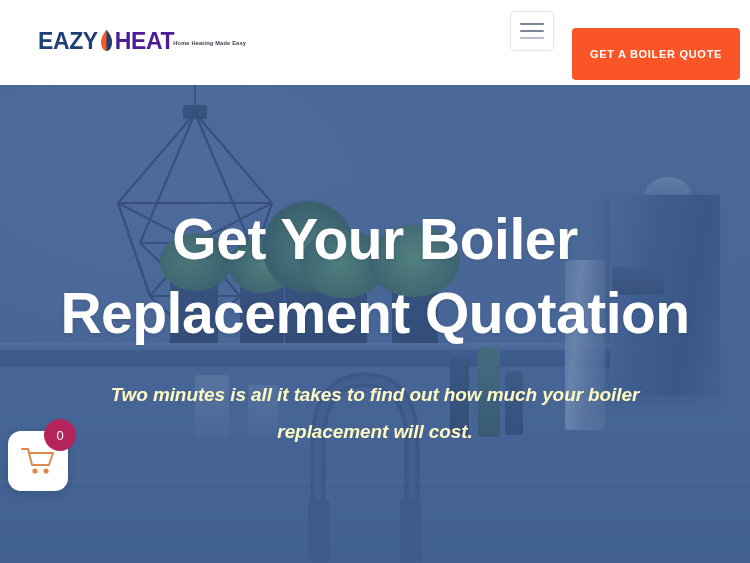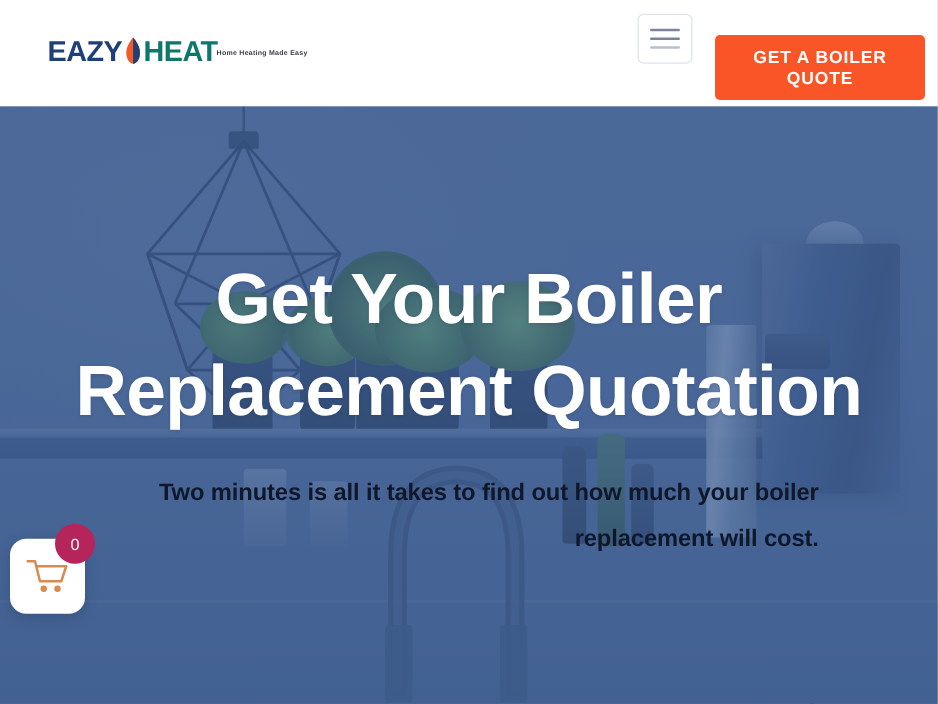--- a/index.html
+++ b/index.html
@@ -21,21 +21,21 @@
     position:absolute; left:38px; top:20px;
     width:140px; height:42px;
     display:flex; flex-direction:row; align-items:center;
   }
   .logo-main {
     display:flex; align-items:center; justify-content:center;
     font-size:23px; font-weight:bold; letter-spacing:-0.4px;
     line-height:1;
   }
   .logo-eazy { color:#1f3f77; }
-  .logo-heat { color:#0f766e;text-align:center; }
+  .logo-heat { color:#4c1d95;text-align:center; }
   .flame-icon {
     display:inline-block; width:15px; height:22px;
     margin:0 1px; position:relative;
   }
   .flame-icon svg { display:block; }
   .logo-tag {
     margin-top:3px;
     font-size:5.5px; color:#3a3a4a; font-weight:bold;
     letter-spacing:0.2px; white-space:nowrap;
     transform:scaleX(1.02);
@@ -57,21 +57,21 @@
   }
   .menu-toggle .bar.b3 { background:#b9bfcc; }
 
   .cta-header {
     position:absolute; left:572px; top:28px;
     width:168px; height:52px;
     background:#fa5527;
     border:none; border-radius:4px;
     color:#ffffff;
     font-family:"Liberation Sans", sans-serif;
-    font-size:14px; font-weight:bold;
+    font-size:11px; font-weight:bold;
     letter-spacing:0.7px;
     line-height:17px;
     text-align:center;
     cursor:pointer;
     display:flex; align-items:center; justify-content:center;
     padding:0 8px;
   }
 
   
   .hero {
@@ -194,28 +194,29 @@
     font-size:57px;
     font-weight:bold;
     line-height:74px;
     letter-spacing:-0.5px;
     text-align:center;
     width:640px;
     text-shadow:0 1px 3px rgba(25,40,65,0.18);
   }
   .hero-sub {
     margin-top:26px;
-    color:#0f172a;
+    color:#fef9c3;
     font-family:"Liberation Sans", sans-serif;
     font-size:19px;
     font-weight:bold;
     line-height:37px;
-    text-align:right;
+    text-align:center;
     width:560px;
     letter-spacing:-0.1px;
+    font-style:italic;
   }
 
   
   .cart-widget {
     position:absolute; left:8px; top:431px;
     width:60px; height:60px;
     z-index:60;
   }
   .cart-btn {
     position:absolute; left:0; top:0;

